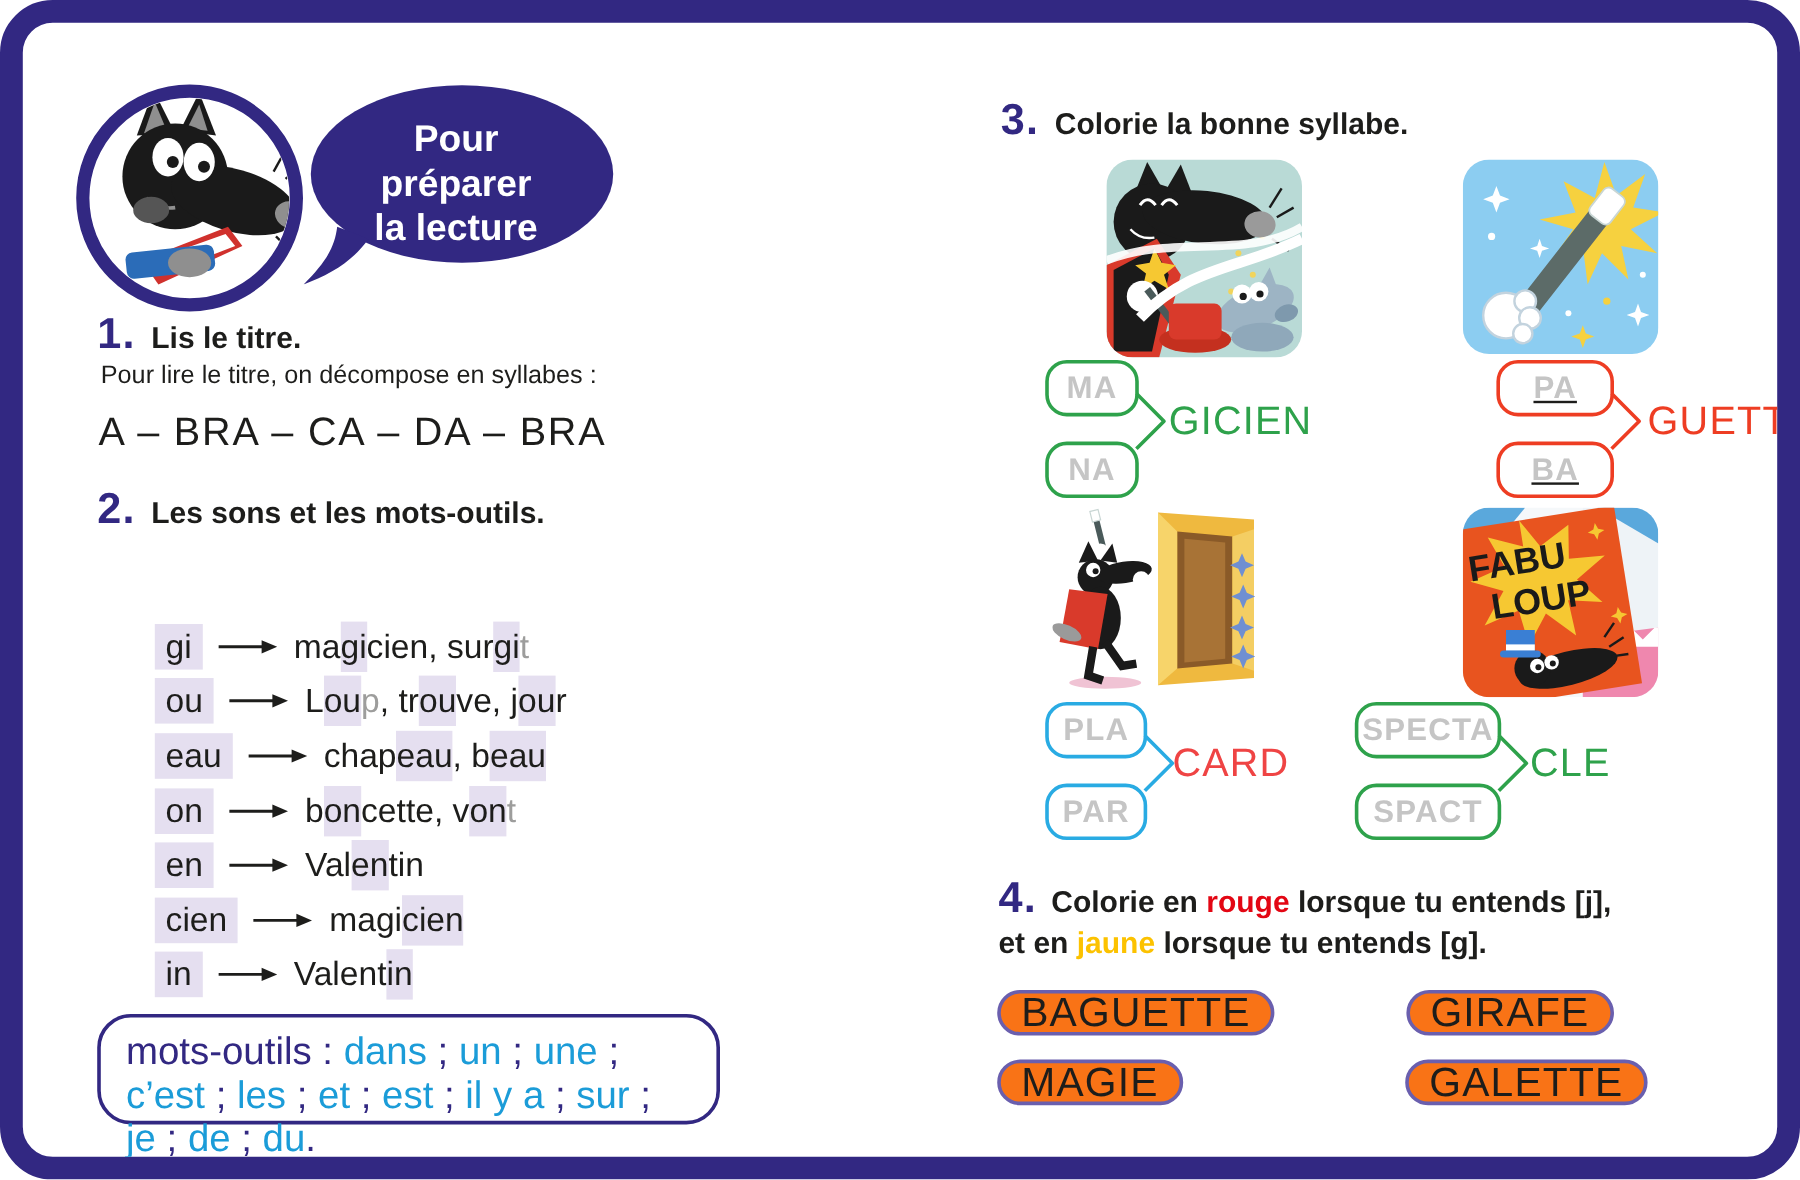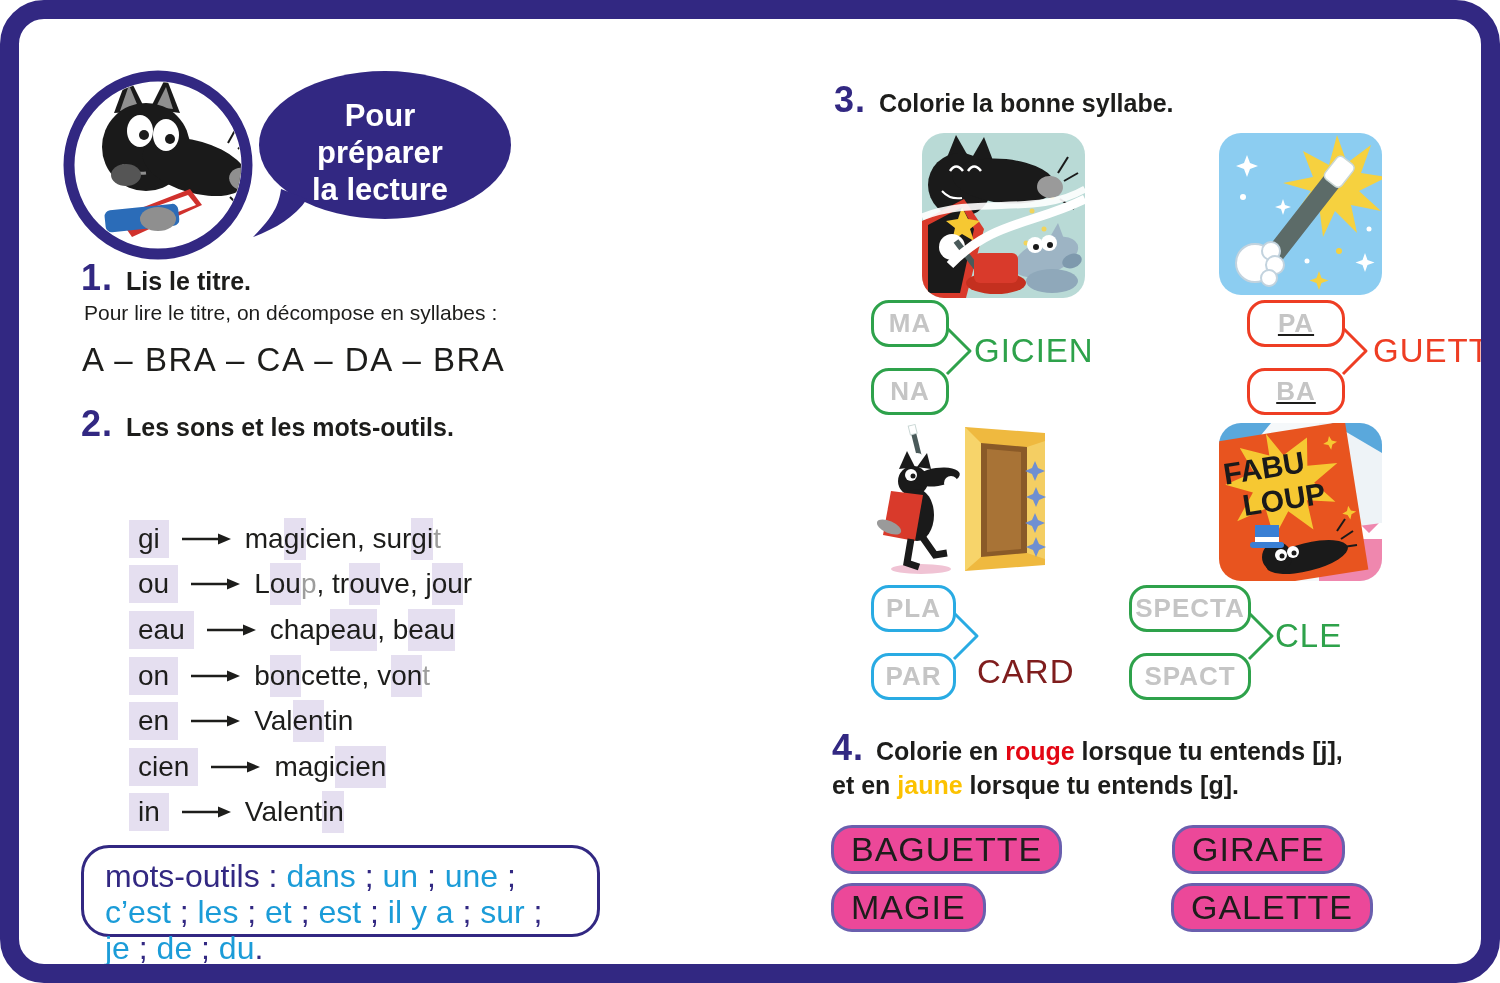--- a/index.html
+++ b/index.html
@@ -42,21 +42,21 @@
         font-size:26px;font-weight:700;letter-spacing:1px;color:#c5c5c5;}
   .picker .opt + .opt{margin-top:21px;}
   .picker .chev{position:absolute;top:0;}
   .picker .suffix{position:absolute;top:51px;transform:translateY(-50%);
         font-size:33px;font-weight:400;letter-spacing:1px;white-space:nowrap;}
   #p1{left:852px;top:281px;} #p2{left:1228px;top:281px;text-decoration:underline;}
   #p3{left:852px;top:566px;} #p4{left:1110px;top:566px;}
   
   #h4{position:absolute;left:813px;top:712px;width:690px;font-size:25px;font-weight:700;line-height:34px;}
   #h4 .sec-num{margin-right:12px;}
-  .wordbox{position:absolute;height:49px;box-sizing:border-box;background:#ec4899;
+  .wordbox{position:absolute;height:38px;box-sizing:border-box;background:#f97316;
         border:3px solid #6a5fae;border-radius:21px;display:flex;align-items:center;
         padding:0 17px;font-size:34px;font-weight:300;letter-spacing:1px;color:#1d1d1b;}
   .w0{left:812px;top:806px;} .w1{left:1153px;top:806px;}
   .w2{left:812px;top:864px;} .w3{left:1152px;top:864px;}
 </style>
 </head>
 <body>
 
 <div class="page">
 
@@ -309,21 +309,21 @@
         <path d="M2,28 L25,51 L2,74" fill="none" stroke="#ee3d23" stroke-width="3" stroke-linejoin="round"></path>
       </svg>
       <span class="suffix" style="left: 126px; color: rgb(238, 61, 35);">GUETTE</span>
     </div>
   <div class="picker" id="p3">
       <div class="opt" style="width: 85px; border-color: rgb(41, 171, 227);">PLA</div>
       <div class="opt" style="width: 85px; border-color: rgb(41, 171, 227);">PAR</div>
       <svg width="28" height="102" class="chev" style="left: 81px;">
         <path d="M2,28 L25,51 L2,74" fill="none" stroke="#29abe3" stroke-width="3" stroke-linejoin="round"></path>
       </svg>
-      <span class="suffix" style="left: 106px; color: #7f1d1d; margin-top: 36px;">CARD</span>
+      <span class="suffix" style="left: 106px; color: #ef4444;">CARD</span>
     </div>
   <div class="picker" id="p4">
       <div class="opt" style="width: 122px; border-color: rgb(46, 162, 75);">SPECTA</div>
       <div class="opt" style="width: 122px; border-color: rgb(46, 162, 75);">SPACT</div>
       <svg width="28" height="102" class="chev" style="left: 118px;">
         <path d="M2,28 L25,51 L2,74" fill="none" stroke="#2ea24b" stroke-width="3" stroke-linejoin="round"></path>
       </svg>
       <span class="suffix" style="left: 146px; color: rgb(46, 162, 75);">CLE</span>
     </div>
 

